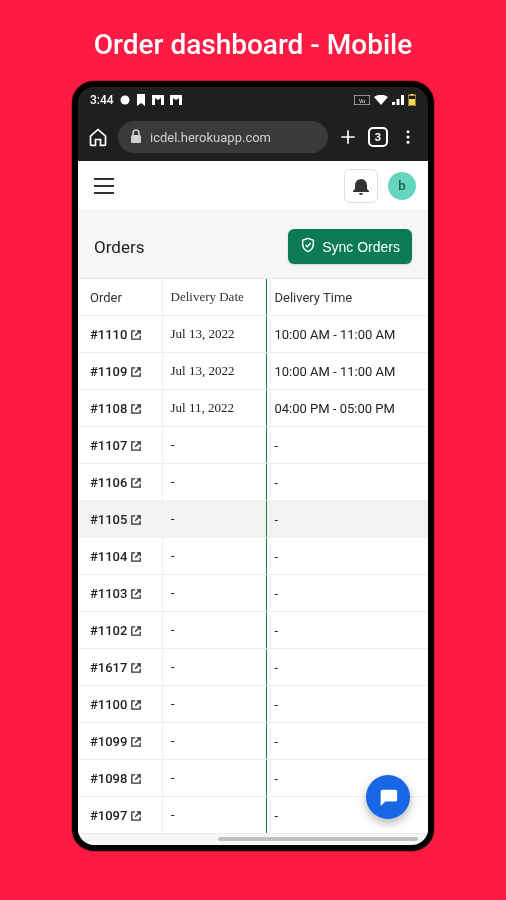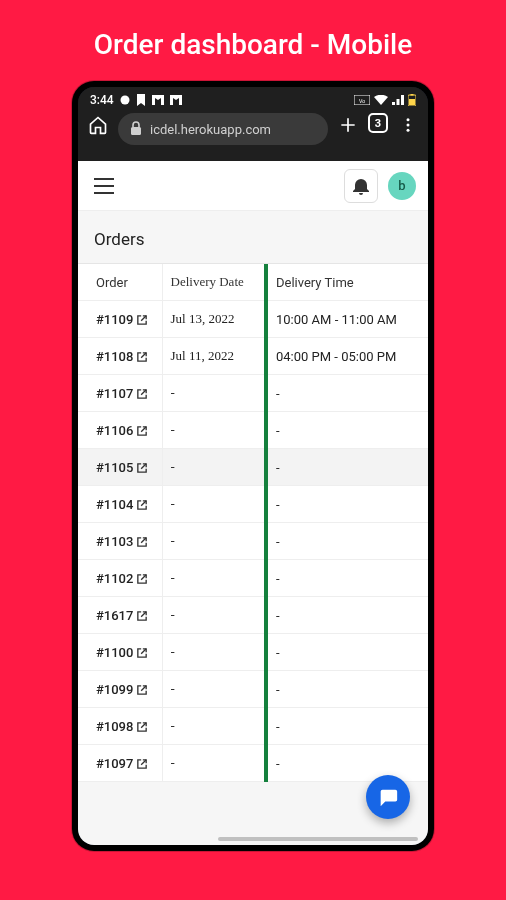--- a/index.html
+++ b/index.html
@@ -49,21 +49,21 @@
     font-weight: 500;
   }
   .statusbar .left { display: flex; align-items: center; gap: 6px; }
   .statusbar .right { display: flex; align-items: center; gap: 4px; }
   .sb-icon { display:inline-flex; align-items:center; justify-content:center; }
   
   .browserbar {
     height: 48px;
     background: #1f1f1f;
     display: flex;
-    align-items: flex-start;
+    align-items: center;
     padding: 0 8px;
     gap: 8px;
   }
   .urlbox {
     flex: 1;
     height: 32px;
     background: #3a3a3a;
     border-radius: 16px;
     display: flex;
     align-items: center;
@@ -145,24 +145,24 @@
     text-align:left;
     padding: 10px 8px;
     border-bottom: 1px solid #eee;
     white-space: nowrap;
   }
   table.orders th {
     font-weight:400;
     color:#333;
     background:#fff;
   }
-  table.orders th:nth-child(1), table.orders td:nth-child(1) { padding-left:18px; width: 84px; }
+  table.orders th:nth-child(1), table.orders td:nth-child(1) { padding-left:12px; width: 84px; }
   table.orders td:nth-child(1) { font-weight:500; }
   table.orders th:nth-child(2), table.orders td:nth-child(2) { width: 104px; border-left:1px solid #eee;font-family:Liberation Serif, serif; }
-  table.orders th:nth-child(3), table.orders td:nth-child(3) { border-left:4px solid #15803d; }
+  table.orders th:nth-child(3), table.orders td:nth-child(3) { border-left:1px solid #15803d; }
   tr.highlight td { background:#f3f3f3; }
   .ext-icon { margin-left:4px; display:inline-flex; vertical-align:middle; }
   
   .fab {
     position:absolute;
     right: 18px;
     bottom: 26px;
     width: 44px; height:44px;
     border-radius:50%;
     background:#1766e6;
@@ -279,33 +279,53 @@
               <path d="M8 18a2 2 0 0 0 2-2H6a2 2 0 0 0 2 2zM14 12V8a6 6 0 1 0-12 0v4l-2 2v1h16v-1z"></path>
             </svg>
         </span>
         <span class="avatar">b</span>
       </div>
     </div>
 
     <div class="content">
       <div class="orders-head">
         <div class="orders-title">Orders</div>
+        <button class="sync-btn">
+          <span>
+            <svg width="16" height="16" viewBox="0 0 24 24" fill="none" stroke="#fff" stroke-width="2.2">
+                <path d="M12 2l8 3v6c0 5-3.5 9-8 11-4.5-2-8-6-8-11V5z"></path>
+                <path d="M8.5 12l2.5 2.5L16 9"></path>
+              </svg>
+          </span>
+          <span>Sync Orders</span>
+        </button>
       </div>
 
       <div class="table-wrap">
         <table class="orders">
           <thead>
             <tr>
               <th>Order</th>
               <th>Delivery Date</th>
               <th>Delivery Time</th>
             </tr>
           </thead>
           <tbody id="orders-body">
               <tr>
+                <td><span>#1110</span><span class="ext-icon">
+                    <svg width="10" height="10" viewBox="0 0 12 12" fill="none" stroke="#333" stroke-width="1.6">
+                      <path d="M5 1H1v10h10V7"></path>
+                      <path d="M7 1h4v4"></path>
+                      <path d="M11 1L5 7"></path>
+                    </svg>
+                  </span></td>
+                <td>Jul 13, 2022</td>
+                <td>10:00 AM - 11:00 AM</td>
+              </tr>
+              <tr>
                 <td><span>#1109</span><span class="ext-icon">
                     <svg width="10" height="10" viewBox="0 0 12 12" fill="none" stroke="#333" stroke-width="1.6">
                       <path d="M5 1H1v10h10V7"></path>
                       <path d="M7 1h4v4"></path>
                       <path d="M11 1L5 7"></path>
                     </svg>
                   </span></td>
                 <td>Jul 13, 2022</td>
                 <td>10:00 AM - 11:00 AM</td>
               </tr>

